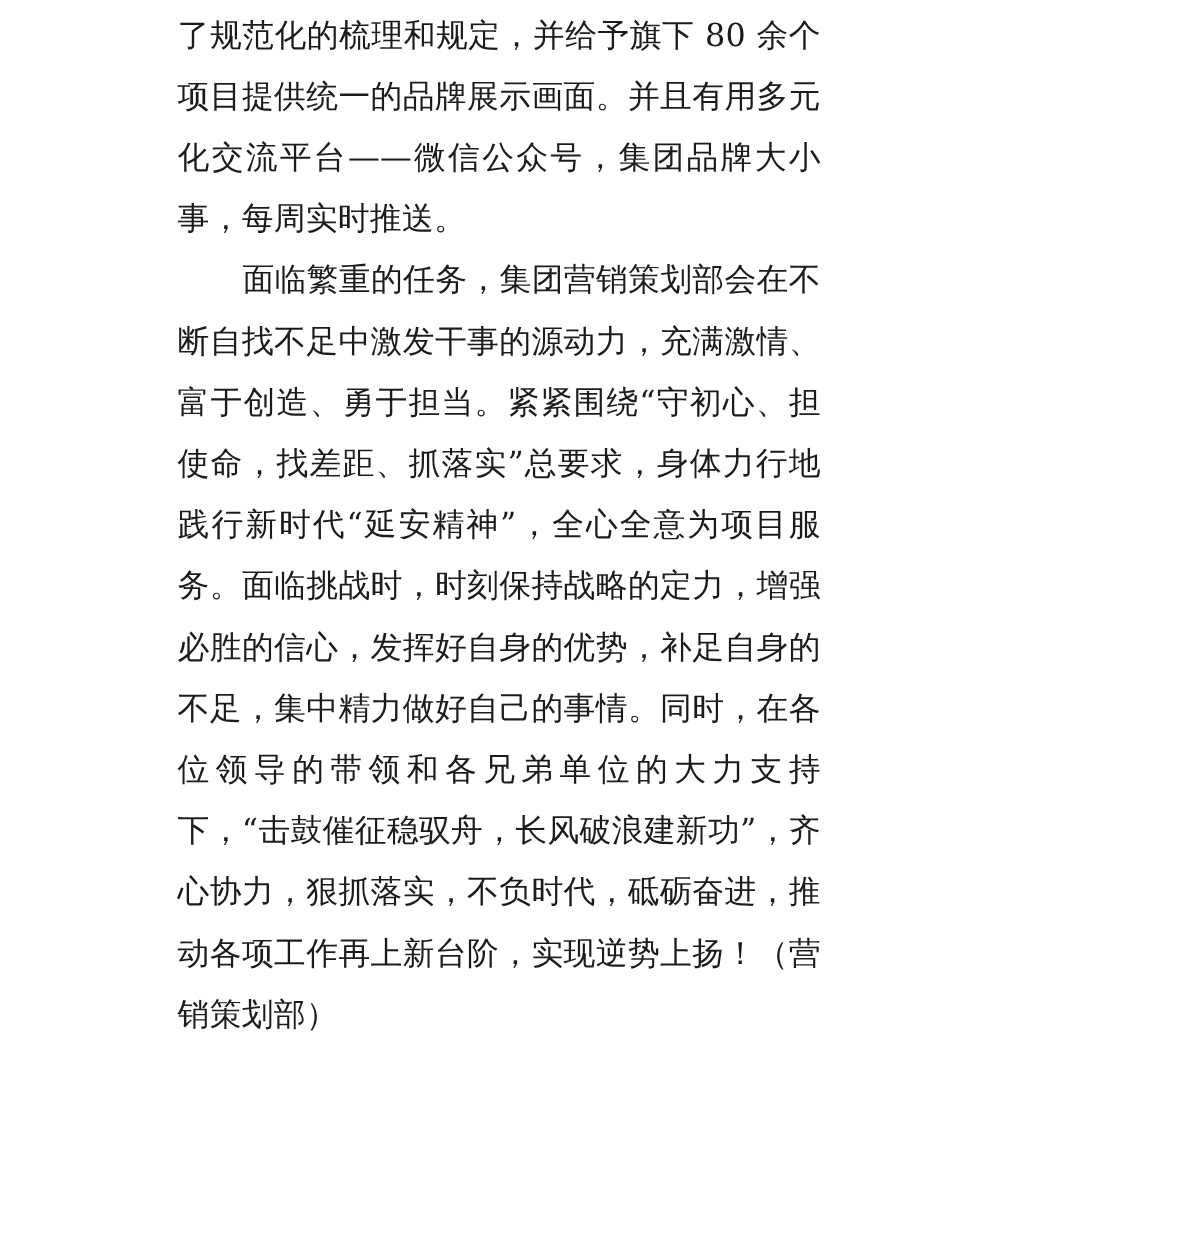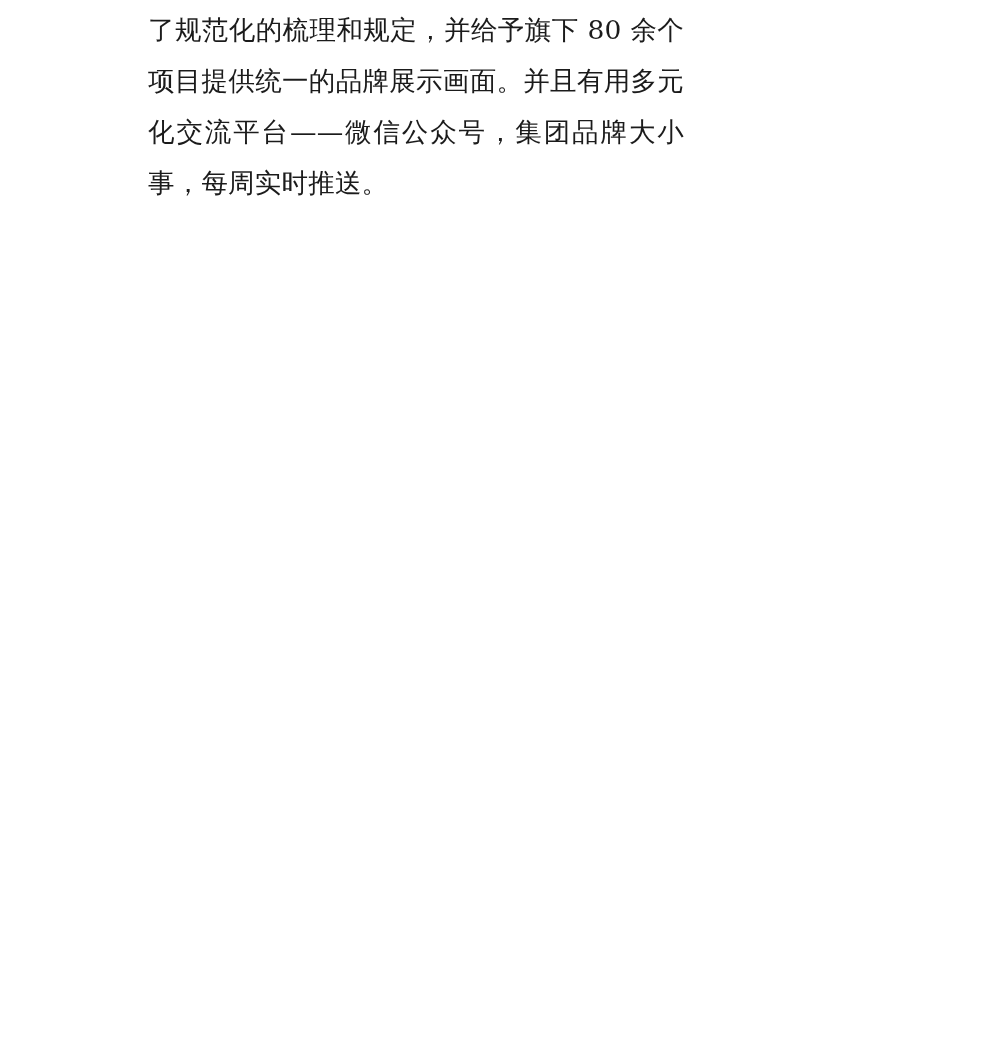--- a/index.html
+++ b/index.html
@@ -40,14 +40,15 @@
   .indent {
     text-indent: 54px;
   }
 </style>
 </head>
 <body>
 
 <div class="page">
   <div class="doc-body">
     <p class="para">了规范化的梳理和规定，并给予旗下 80 余个项目提供统一的品牌展示画面。并且有用多元化交流平台——微信公众号，集团品牌大小事，每周实时推送。</p>
+    <p class="para indent">面临繁重的任务，集团营销策划部会在不断自找不足中激发干事的源动力，充满激情、富于创造、勇于担当。紧紧围绕“守初心、担使命，找差距、抓落实”总要求，身体力行地践行新时代“延安精神”，全心全意为项目服务。面临挑战时，时刻保持战略的定力，增强必胜的信心，发挥好自身的优势，补足自身的不足，集中精力做好自己的事情。同时，在各位领导的带领和各兄弟单位的大力支持下，“击鼓催征稳驭舟，长风破浪建新功”，齐心协力，狠抓落实，不负时代，砥砺奋进，推动各项工作再上新台阶，实现逆势上扬！（营销策划部）</p>
   </div>
 </div>
 
 </body></html>

